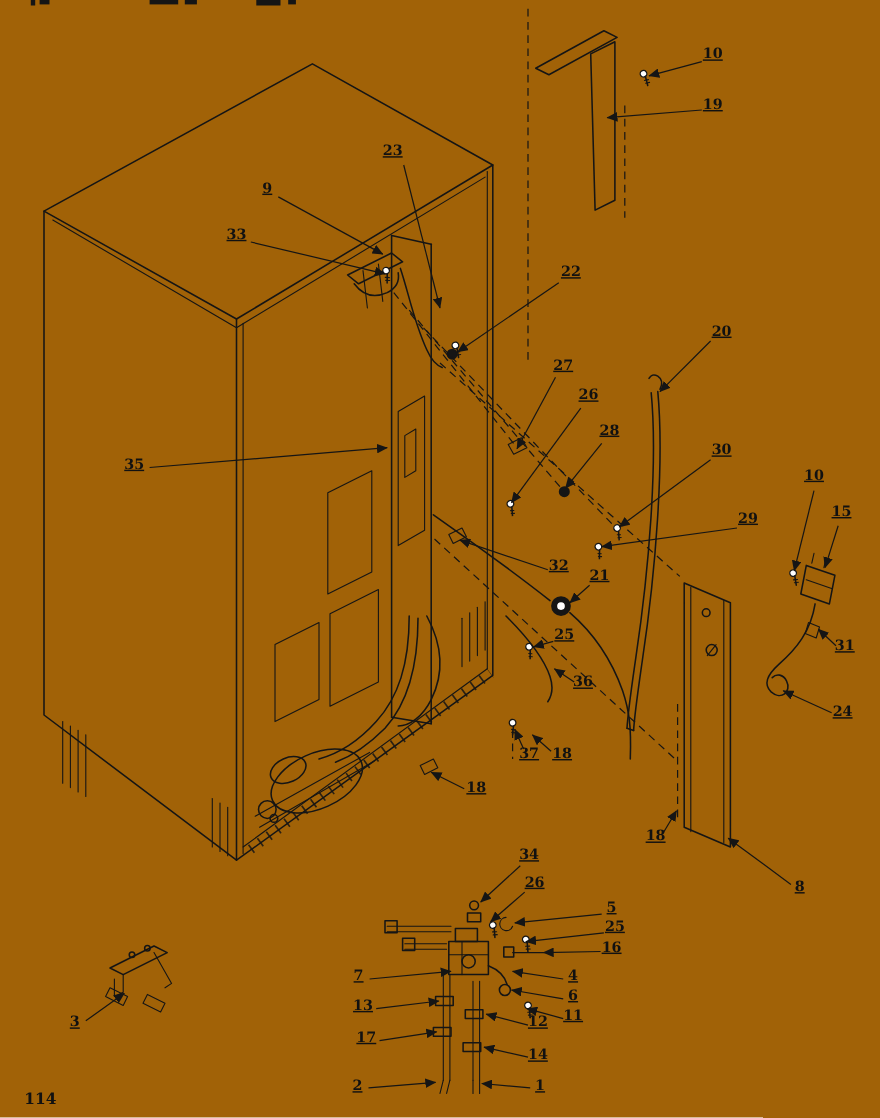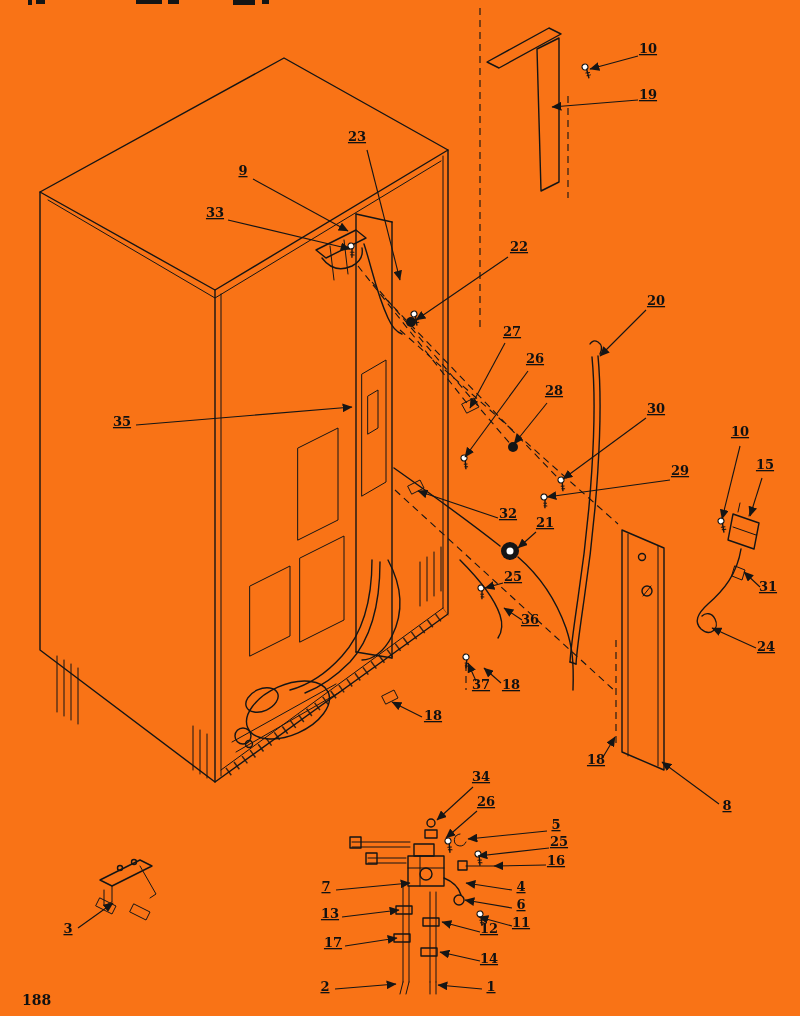--- a/index.html
+++ b/index.html
@@ -1,16 +1,16 @@
 <!DOCTYPE html>
 <html><head>
 <meta charset="utf-8">
 <style>
   html,body{margin:0;padding:0;background:#ffffff;}
-  .page{position:relative;width:800px;height:1016px;background:#f97316;overflow:hidden;
+  .page{position:relative;width:800px;height:1016px;background:#a16207;overflow:hidden;
         font-family:"Liberation Sans",sans-serif;text-align:right;}
   svg{position:absolute;left:0;top:0;}
   .ln{fill:none;stroke:#151515;stroke-width:1.4;stroke-linejoin:round;stroke-linecap:round;}
   .thin{stroke-width:1;}
   .dash{fill:none;stroke:#151515;stroke-width:1.1;stroke-dasharray:7,5;}
   .fillk{fill:#151515;stroke:none;}
   .leader{stroke:#151515;stroke-width:1.1;}
   text.callout{font:600 13px "DejaVu Serif",serif;fill:#111;text-anchor:middle;
                text-decoration:underline;}
   .page-number{position:absolute;left:22px;top:992px;font:700 14px "DejaVu Serif",serif;color:#111;}
@@ -286,14 +286,14 @@
         <text x="489" y="963" class="callout">14</text>
         <line x1="335" y1="989" x2="396" y2="984" class="leader" marker-end="url(#arr)"></line>
         <text x="325" y="991" class="callout">2</text>
         <line x1="482" y1="989" x2="438" y2="985" class="leader" marker-end="url(#arr)"></line>
         <text x="491" y="991" class="callout">1</text>
         <line x1="78" y1="928" x2="113" y2="903" class="leader" marker-end="url(#arr)"></line>
         <text x="68" y="933" class="callout">3</text>
       </g>
 </svg>
 
-<div class="page-number">188</div>
+<div class="page-number">114</div>
 </div>
 
 </body></html>

